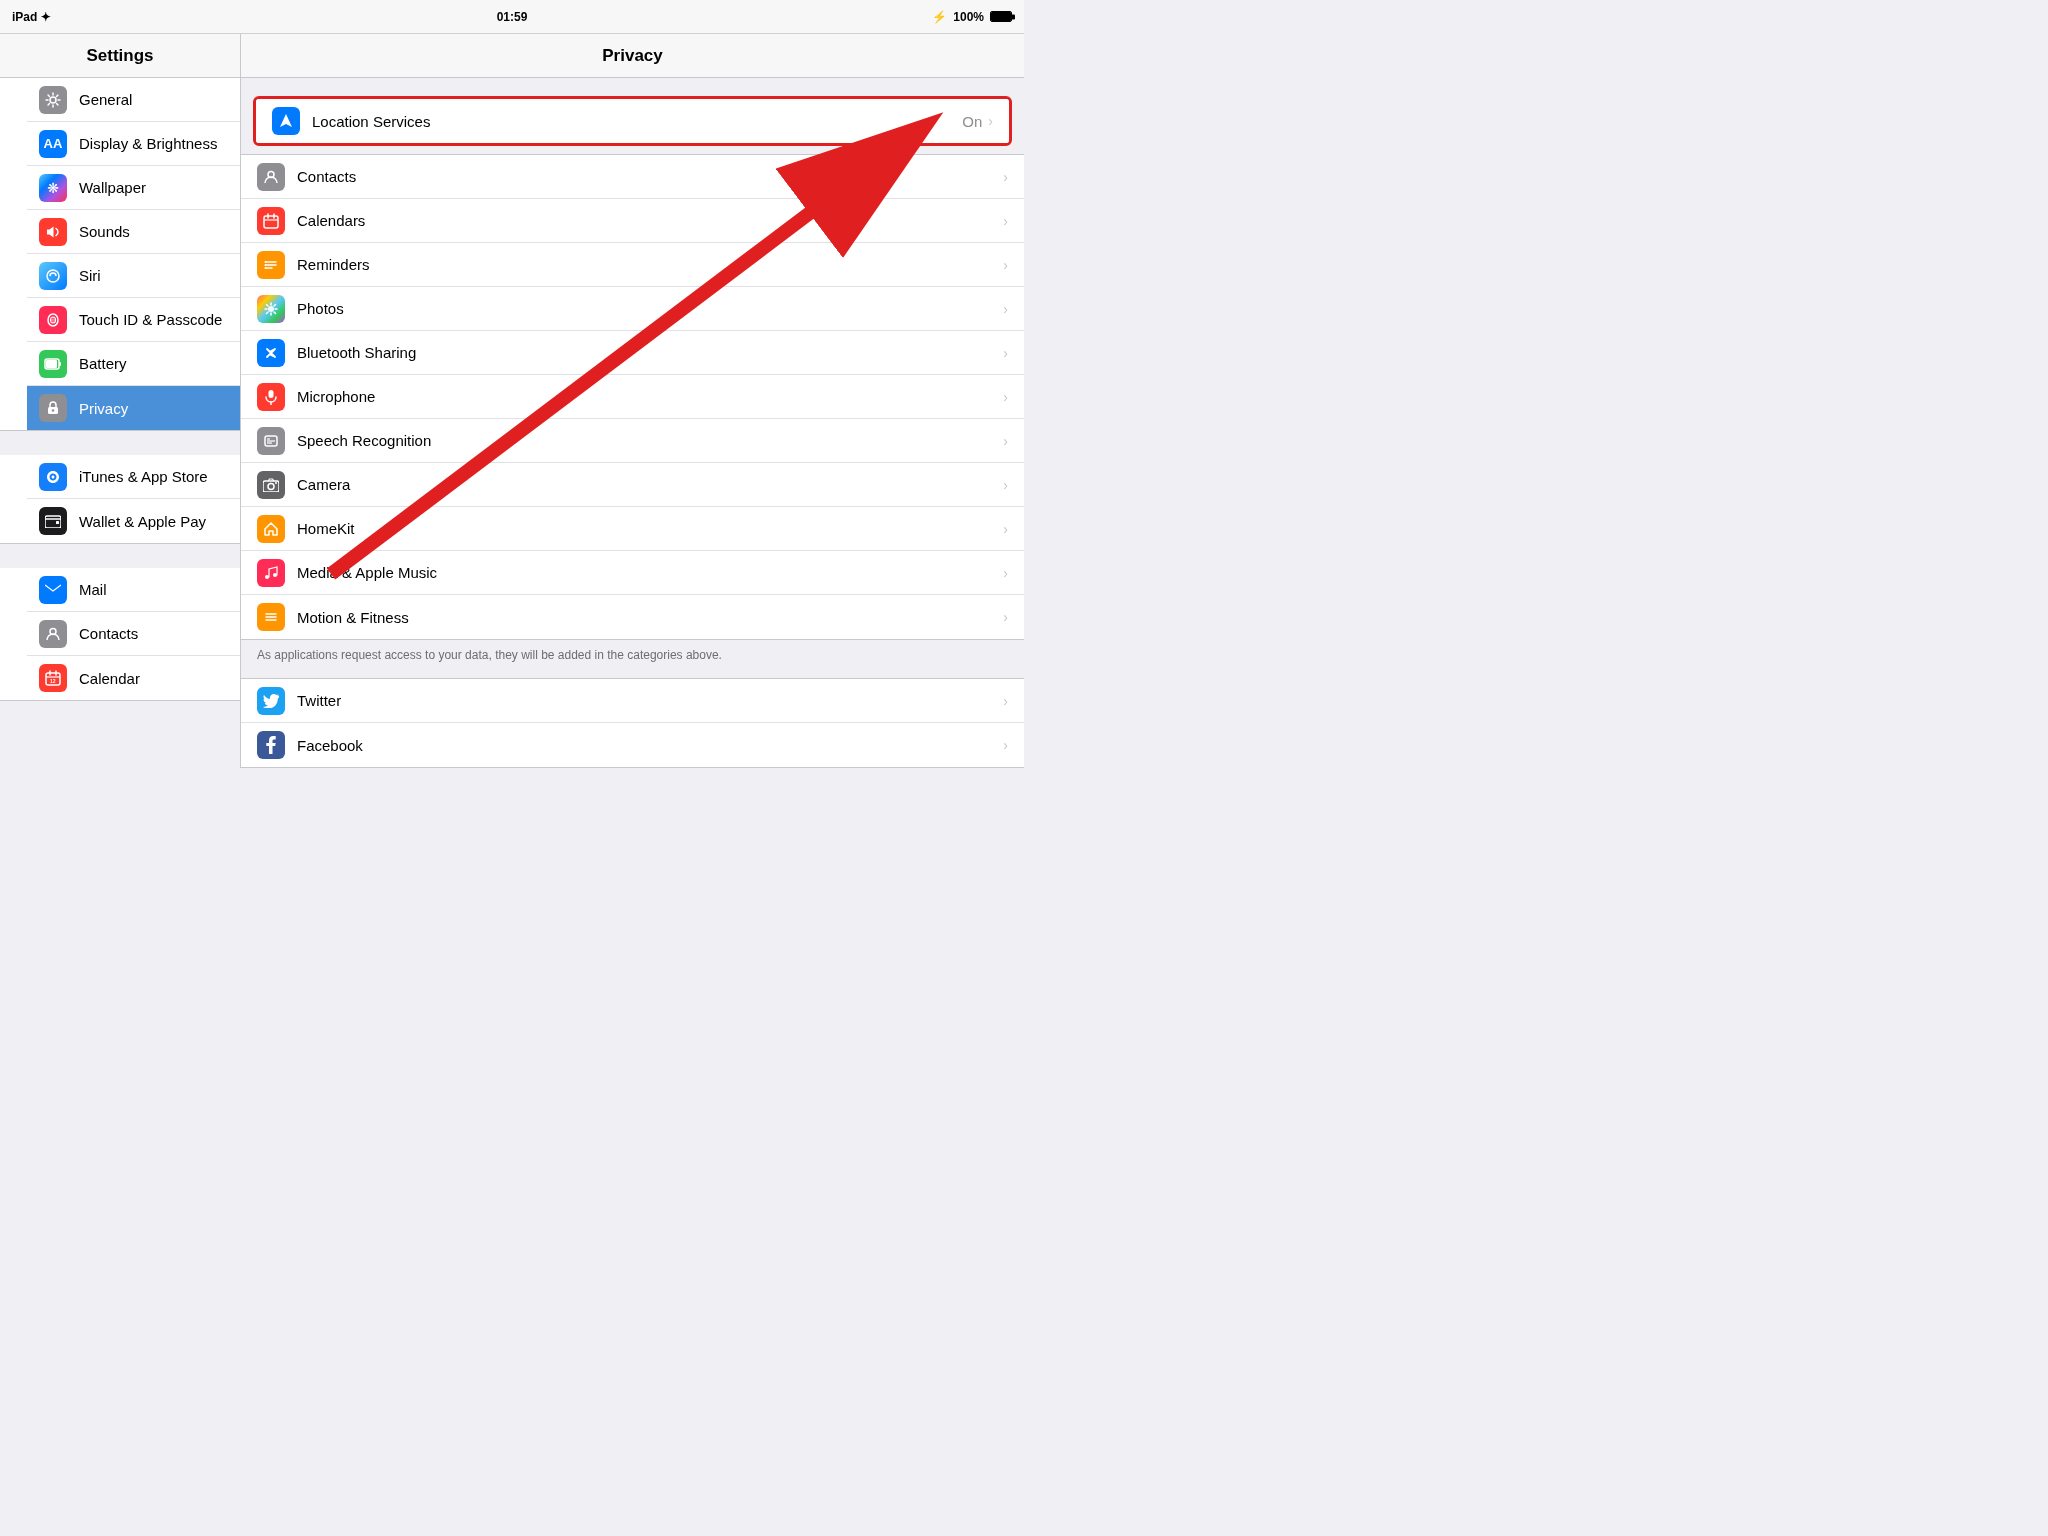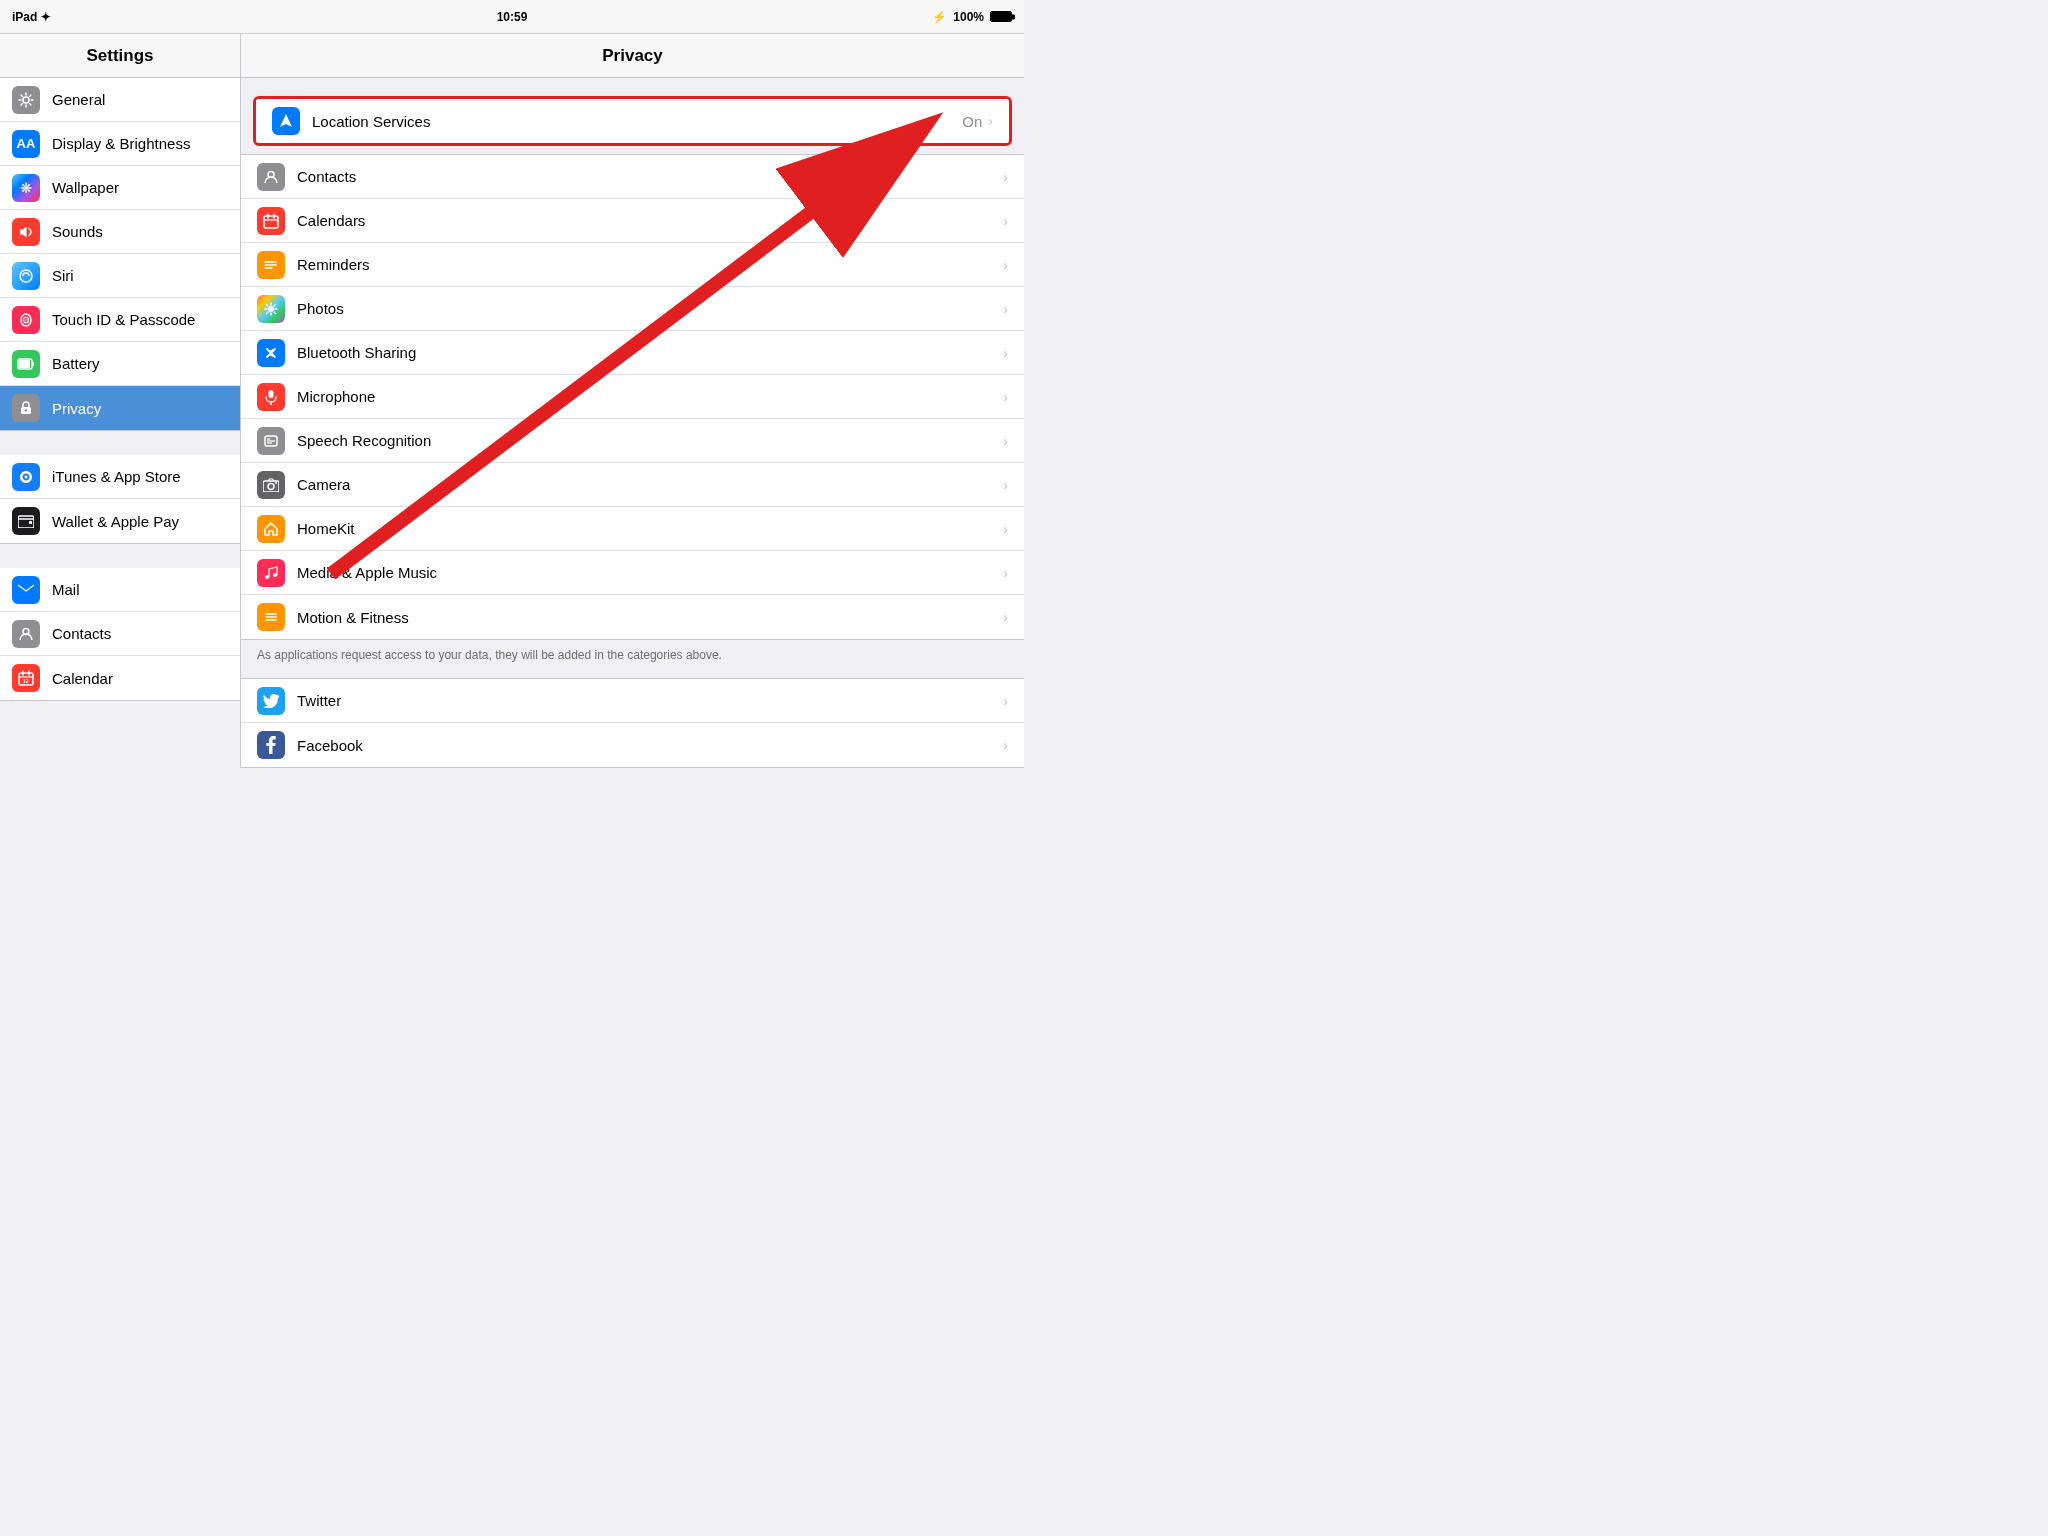--- a/index.html
+++ b/index.html
@@ -55,20 +55,21 @@
     }
     .sidebar-header-title {
       font-size: 17px;
       font-weight: 600;
       color: #000;
     }
 
     .sidebar-section {
       background: #fff;
       border-bottom: 1px solid #c8c7cc;
+      padding-left: 27px;
     }
 
     .sidebar-item {
       display: flex;
       align-items: center;
       height: 44px;
       padding: 0 12px;
       border-bottom: 1px solid #e0e0e5;
       background: #fff;
       cursor: pointer;
@@ -214,21 +215,21 @@
     .icon-red { background: #ff3b30; }
   </style>
 </head>
 <body>
 
 <div class="status-bar">
   <div class="status-left">
     <span>iPad ✦</span>
   </div>
   <div class="status-center">
-    <span>10:59</span>
+    <span>01:59</span>
   </div>
   <div class="status-right">
     <span>⚡</span>
     <span>100%</span>
     <span style="display:inline-block;width:22px;height:11px;border:1.5px solid #000;border-radius:2px;position:relative;">
       <span style="display:block;width:100%;height:100%;background:#000;border-radius:1px;"></span>
       <span style="position:absolute;right:-4px;top:50%;transform:translateY(-50%);width:3px;height:5px;background:#000;border-radius:0 1px 1px 0;"></span>
     </span>
   </div>
 </div>

